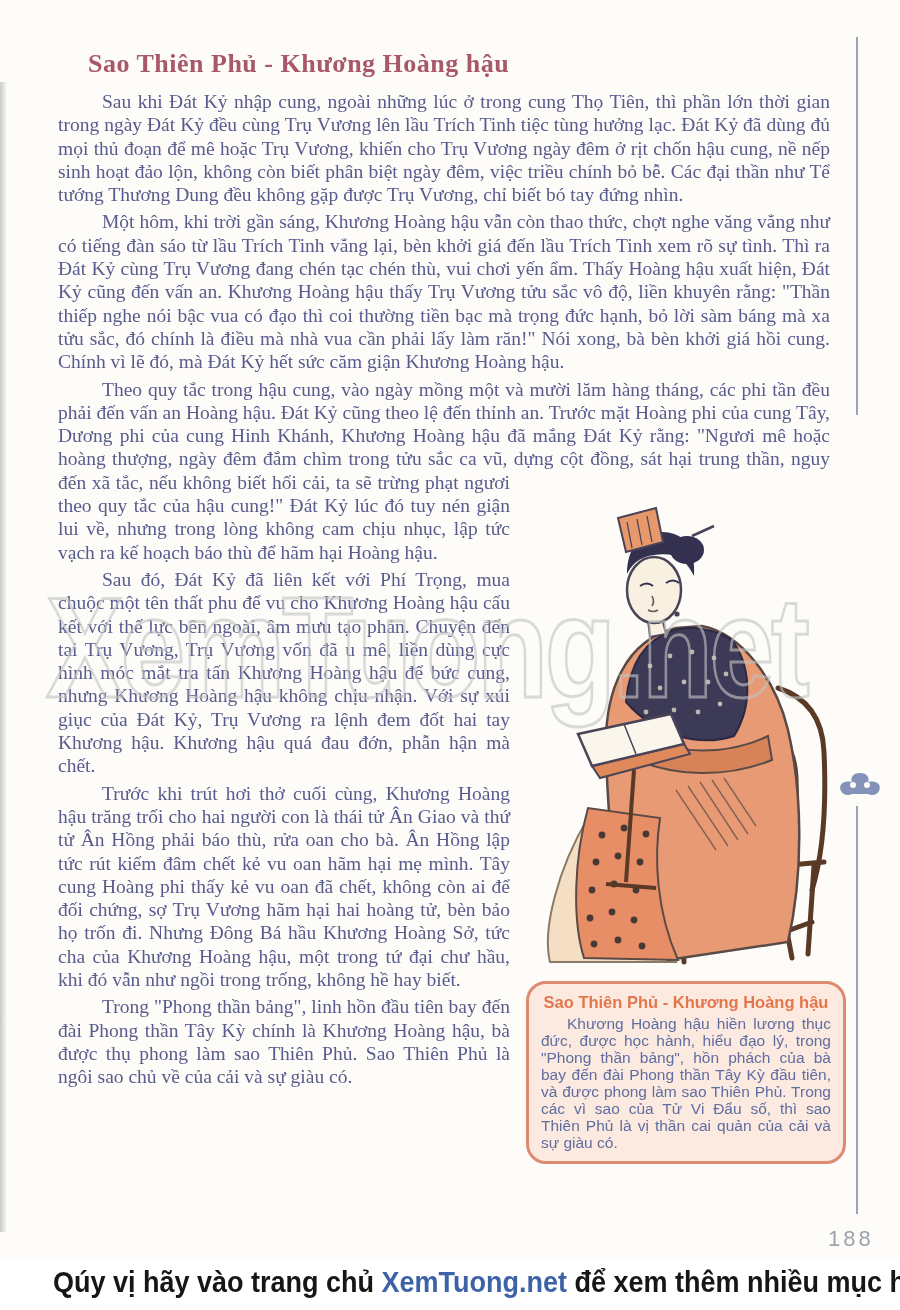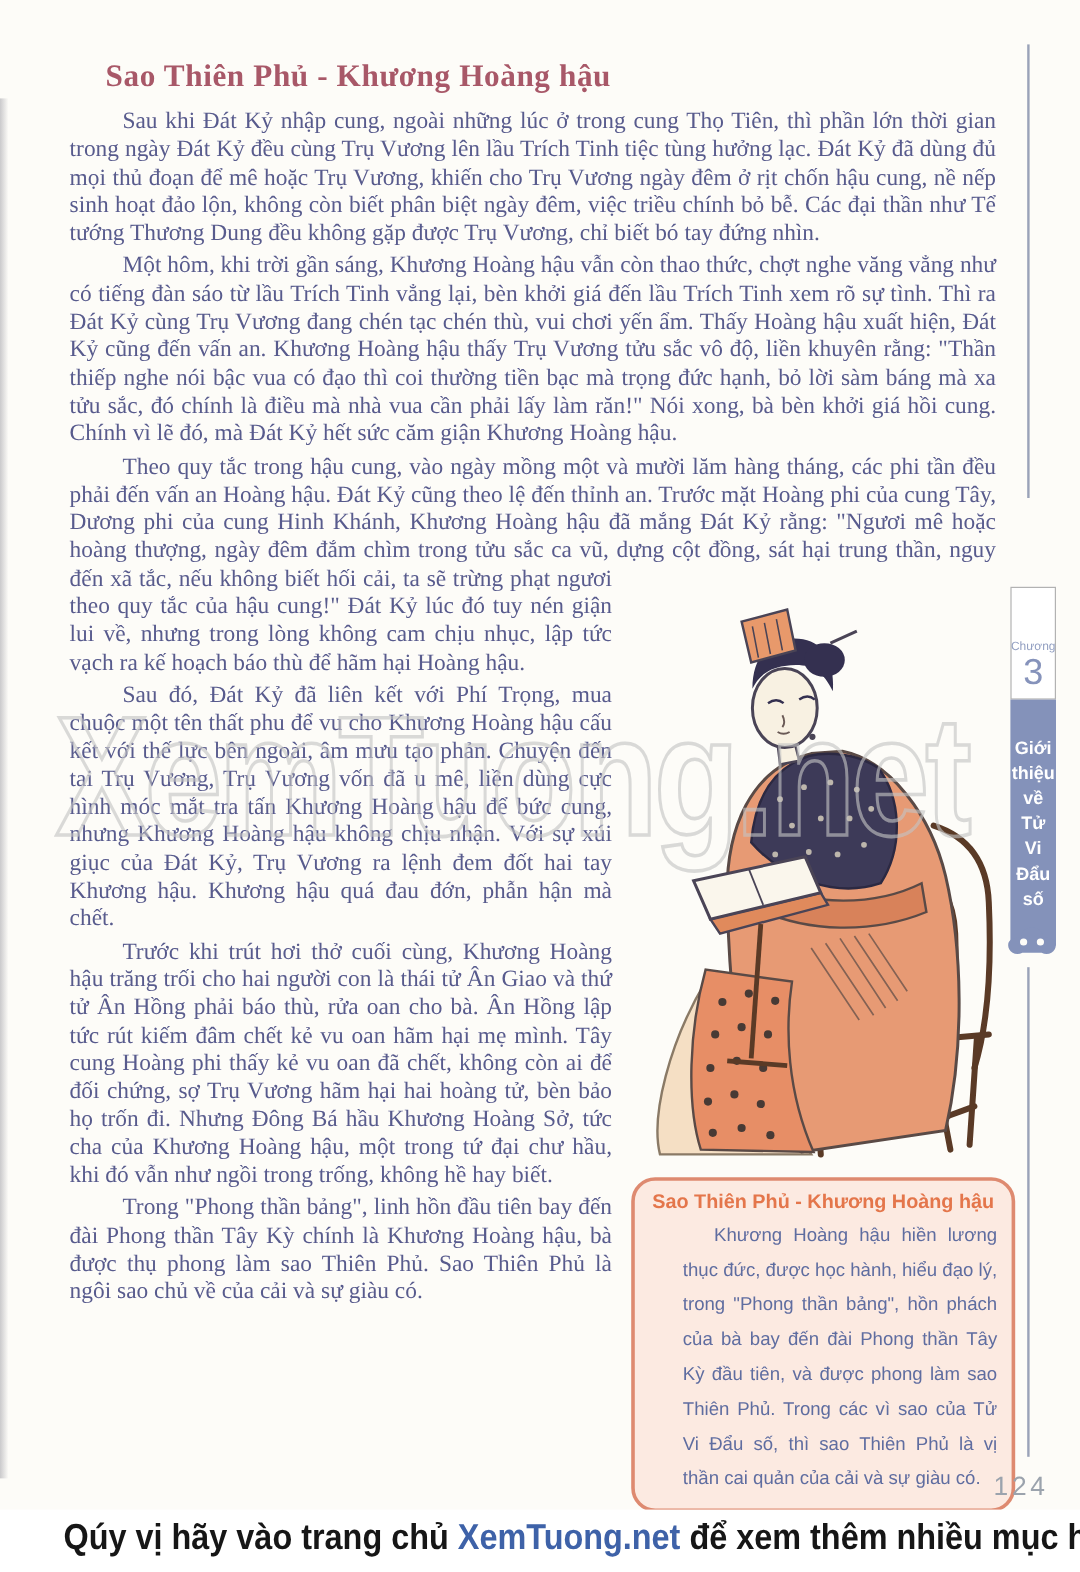--- a/index.html
+++ b/index.html
@@ -16,22 +16,22 @@
         text-align:justify;text-indent:44px;}
   
   .fig-float{float:right;width:306px;height:818px;margin-left:14px;
              shape-outside:inset(112px 0 0 0);}
   .fig-inner{padding-top:112px;width:320px;margin-left:auto;margin-right:-16px;}
   .illus{display:block;width:320px;height:485px;}
   .caption-box{box-sizing:border-box;margin-top:6px;border:3px solid #de8a70;border-radius:20px;
                background:#fceae1;padding:8px 12px 10px;}
   .caption-title{text-align:center;font-family:"Liberation Sans",sans-serif;font-weight:bold;
                  font-size:16.5px;line-height:21px;color:#e4764b;}
-  .caption-body{font-family:"Liberation Sans",sans-serif;font-size:15.5px;line-height:29px;
-                color:#5f6da0;text-align:justify;text-indent:26px;margin-top:2px;margin-left:28px;}
+  .caption-body{font-family:"Liberation Sans",sans-serif;font-size:15.5px;line-height:17px;
+                color:#5f6da0;text-align:justify;text-indent:26px;margin-top:2px;}
   
   .rule{position:absolute;left:856px;width:2px;background:#9aa2b8;}
   .rule-top{top:37px;height:378px;}
   .rule-bottom{top:806px;height:408px;}
   .chapter-tab{position:absolute;left:842px;top:489px;width:38px;font-family:"Liberation Sans",sans-serif;}
   .tab-white{box-sizing:border-box;border:1px solid #b2b2b2;background:#fff;height:94px;
              display:flex;flex-direction:column;justify-content:flex-end;align-items:center;padding-bottom:5px;}
   .chapter-label{font-size:10px;color:#93a0c2;}
   .chapter-number{font-size:30px;line-height:32px;color:#8693bb;}
   .tab-blue{background:#8492ba;color:#ffffff;text-align:center;padding:30px 0 28px;
@@ -166,45 +166,30 @@
     </div>
 
     <p class="para">Theo quy tắc trong hậu cung, vào ngày mồng một và mười lăm hàng tháng, các phi tần đều phải đến vấn an Hoàng hậu. Đát Kỷ cũng theo lệ đến thỉnh an. Trước mặt Hoàng phi của cung Tây, Dương phi của cung Hinh Khánh, Khương Hoàng hậu đã mắng Đát Kỷ rằng: "Ngươi mê hoặc hoàng thượng, ngày đêm đắm chìm trong tửu sắc ca vũ, dựng cột đồng, sát hại trung thần, nguy đến xã tắc, nếu không biết hối cải, ta sẽ trừng phạt ngươi theo quy tắc của hậu cung!" Đát Kỷ lúc đó tuy nén giận lui về, nhưng trong lòng không cam chịu nhục, lập tức vạch ra kế hoạch báo thù để hãm hại Hoàng hậu.</p>
     <p class="para">Sau đó, Đát Kỷ đã liên kết với Phí Trọng, mua chuộc một tên thất phu để vu cho Khương Hoàng hậu cấu kết với thế lực bên ngoài, âm mưu tạo phản. Chuyện đến tai Trụ Vương, Trụ Vương vốn đã u mê, liền dùng cực hình móc mắt tra tấn Khương Hoàng hậu để bức cung, nhưng Khương Hoàng hậu không chịu nhận. Với sự xúi giục của Đát Kỷ, Trụ Vương ra lệnh đem đốt hai tay Khương hậu. Khương hậu quá đau đớn, phẫn hận mà chết.</p>
     <p class="para">Trước khi trút hơi thở cuối cùng, Khương Hoàng hậu trăng trối cho hai người con là thái tử Ân Giao và thứ tử Ân Hồng phải báo thù, rửa oan cho bà. Ân Hồng lập tức rút kiếm đâm chết kẻ vu oan hãm hại mẹ mình. Tây cung Hoàng phi thấy kẻ vu oan đã chết, không còn ai để đối chứng, sợ Trụ Vương hãm hại hai hoàng tử, bèn bảo họ trốn đi. Nhưng Đông Bá hầu Khương Hoàng Sở, tức cha của Khương Hoàng hậu, một trong tứ đại chư hầu, khi đó vẫn như ngồi trong trống, không hề hay biết.</p>
     <p class="para">Trong "Phong thần bảng", linh hồn đầu tiên bay đến đài Phong thần Tây Kỳ chính là Khương Hoàng hậu, bà được thụ phong làm sao Thiên Phủ. Sao Thiên Phủ là ngôi sao chủ về của cải và sự giàu có.</p>
   </div>
 
   <div class="rule rule-top"></div>
 
-  <div class="chapter-tab">
-    <div class="tab-white">
-      <div class="chapter-label">Chương</div>
-      <div class="chapter-number">3</div>
-    </div>
-    <div class="tab-blue">
-      <div>Giới</div>
-      <div>thiệu</div>
-      <div>về</div>
-      <div>Tử</div>
-      <div>Vi</div>
-      <div>Đẩu</div>
-      <div>số</div>
-    </div>
-  </div>
 
   <svg class="cloud-motif" viewBox="0 0 48 28" aria-hidden="true">
     <path d="M24 3 c7 0 10 5 8 9 c9 -2 14 3 11 9 c-2 4 -7 5 -11 3 l-16 0 c-4 2 -9 1 -11 -3 c-3 -6 2 -11 11 -9 c-2 -4 1 -9 8 -9 z" fill="#8492ba"></path>
     <circle cx="17" cy="15" r="3" fill="#fdfcf8"></circle>
     <circle cx="31" cy="15" r="3" fill="#fdfcf8"></circle>
   </svg>
 
   <div class="rule rule-bottom"></div>
 
-  <div class="page-number">124</div>
+  <div class="page-number">188</div>
 
   <div class="watermark">XemTuong.net</div>
 
   <div class="footer">
     <div class="footer-inner">
       <span>Qúy vị hãy vào trang chủ </span><span class="footer-link">XemTuong.net</span><span> để xem thêm nhiều mục hay khác</span>
     </div>
   </div>
 
 </div>

